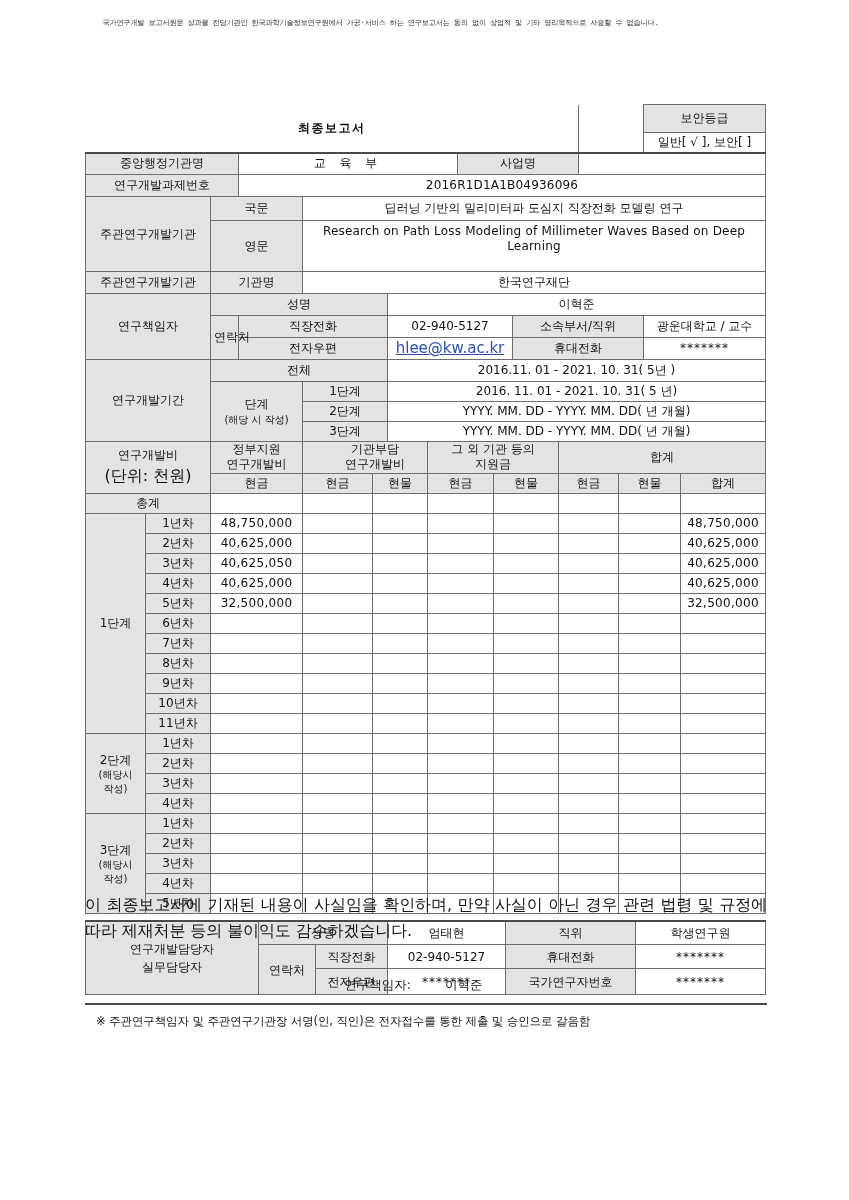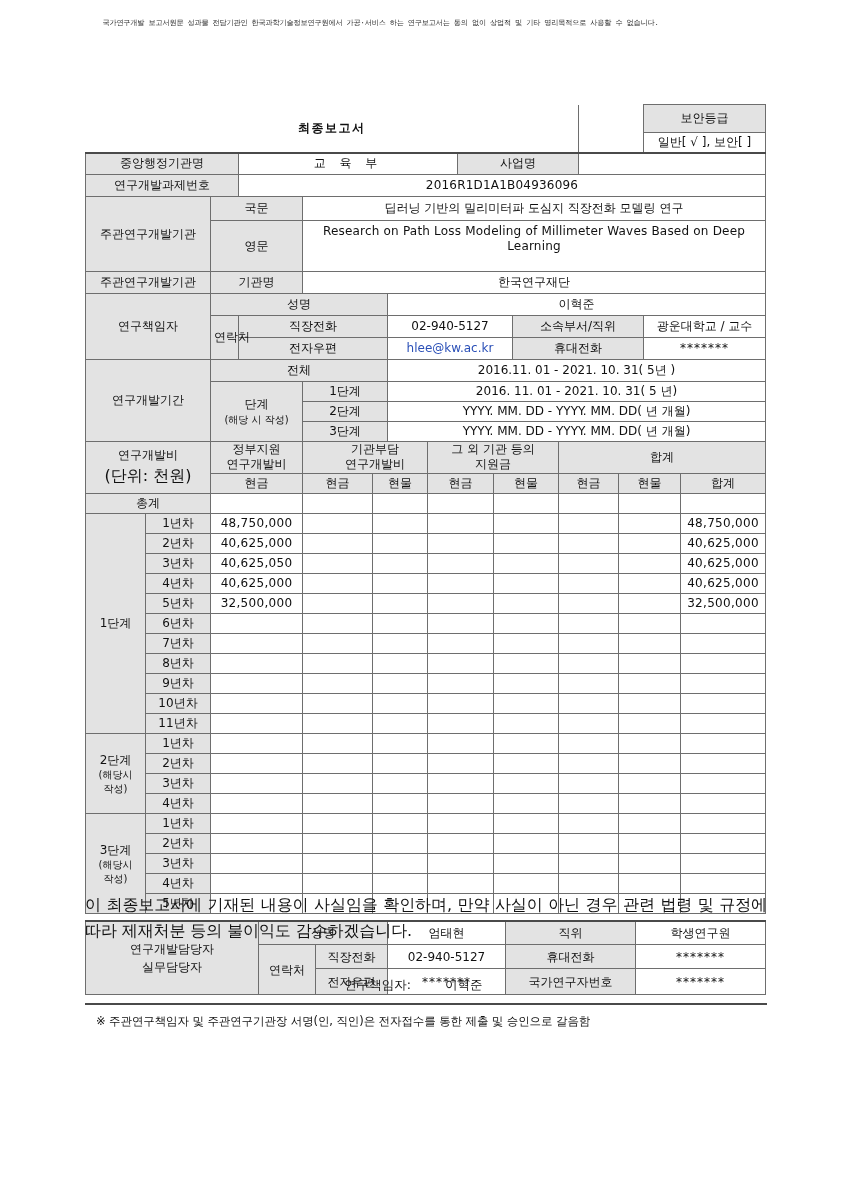--- a/index.html
+++ b/index.html
@@ -68,21 +68,22 @@
     padding: 9px 0 9px 0;
   }
   .sec-head { font-size: 12px; }
   .small { font-size: 16px; }
   .xsmall { font-size: 10px; }
   .eng { font-size: 11.5px; letter-spacing: 0.2px; line-height: 1.3; }
   .mono-num { font-size: 12px; letter-spacing: 0.2px; }
   .money { text-align: left; padding-left: 4px; font-size: 12.5px; letter-spacing: 0.3px; }
   .email {
     color: #2a4fb7;
-    font-size: 12px;
+    text-decoration: underline;
+    font-size: 15px;
   }
   .stars { letter-spacing: 1px; font-size: 11px; }
   .spaced { letter-spacing: 5px; }
   .row-h18 { height: 18px; }
   .row-h20 { height: 20px; }
   .row-h22 { height: 22px; }
   .row-h24 { height: 24px; }
   .row-h26 { height: 26px; }
   .row-h28 { height: 28px; }
 

